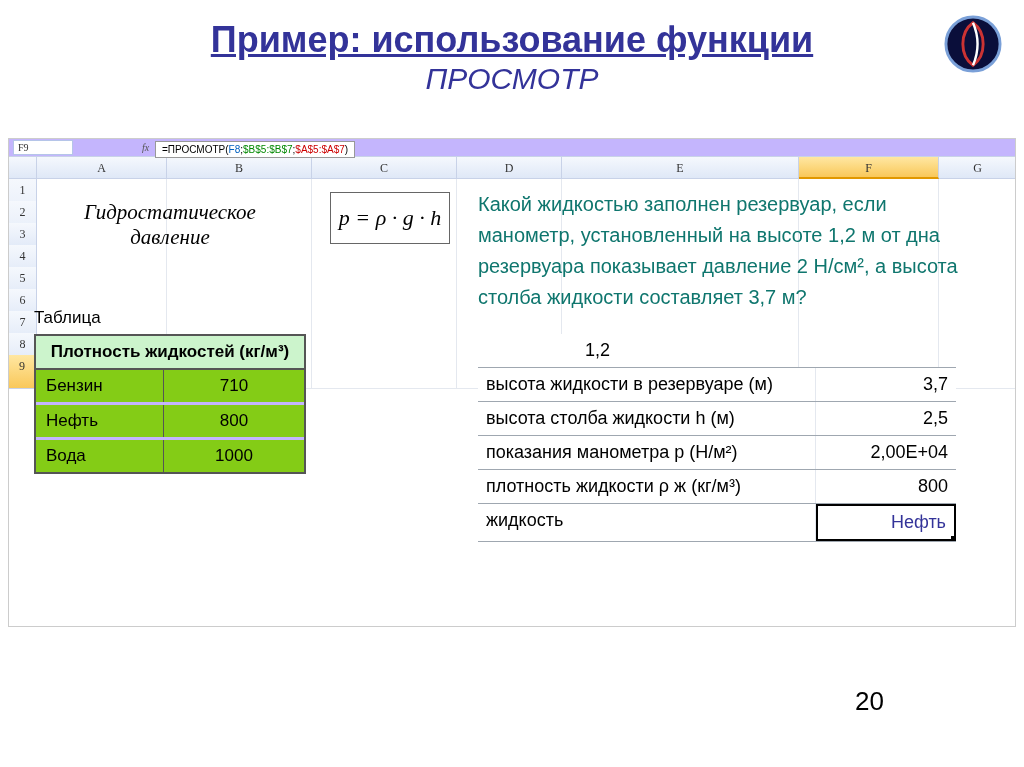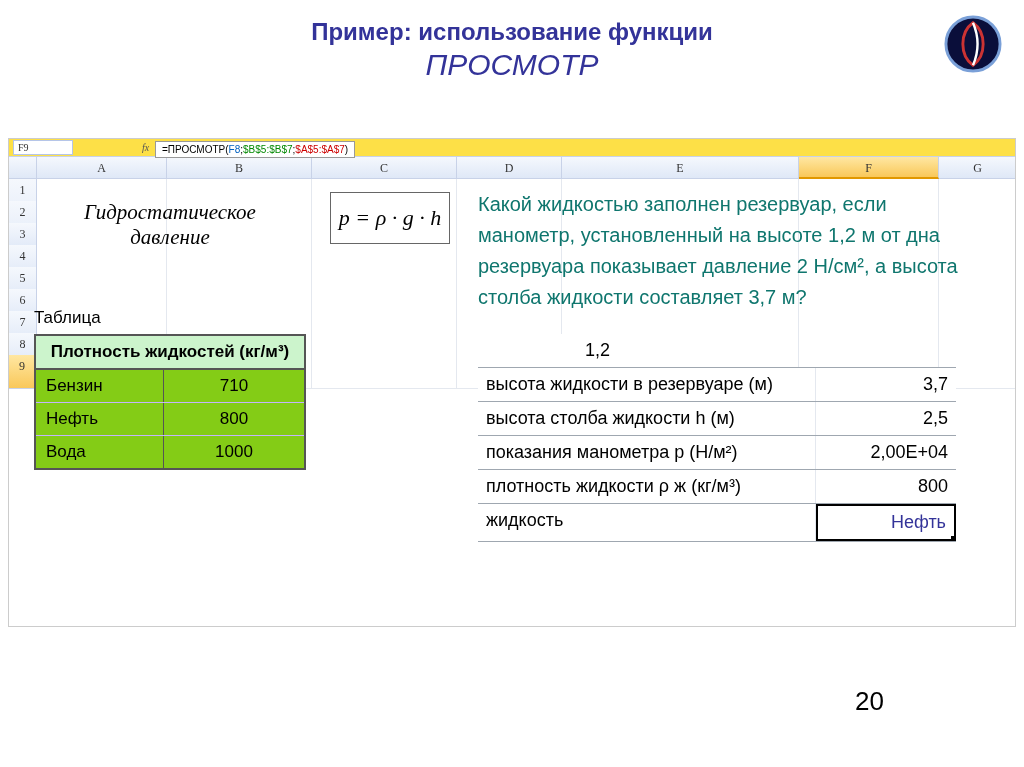--- a/index.html
+++ b/index.html
@@ -11,23 +11,24 @@
     height: 767px;
     position: relative;
     overflow: hidden;
   }
   .slide-title {
     text-align: center;
     color: #333399;
     margin: 18px 0 8px 0;
   }
   .slide-title .t1 {
-    font-size: 24px;
+    font-size: 36px;
     font-weight: bold;
     line-height: 1.2;
+    text-decoration: underline;
   }
   .slide-title .t2 {
     font-size: 30px;
     font-style: italic;
     line-height: 1.2;
   }
   .logo {
     position: absolute;
     top: 15px;
     right: 22px;
@@ -40,21 +41,21 @@
     right: 8px;
     top: 138px;
     bottom: 140px;
     border: 1px solid #ccc;
     background: #fff;
     overflow: hidden;
   }
   .formula-bar {
     position: absolute;
     left:0; right:0; top:0; height:18px;
-    background: #fde047;
+    background: #c4b5fd;
     border-bottom:1px solid #c8d2e8;
   }
   .name-box {
     position:absolute; left:4px; top:1px; width:60px; height:15px;
     background:#fff; border:1px solid #b5c5e8;
     font:10px/13px Verdana; padding:0 4px; color:#333;
   }
   .fx {
     position:absolute; left:133px; top:2px; font:italic 10px/14px "Times New Roman"; color:#555;
   }
@@ -150,21 +151,21 @@
     background:#ccf4cc;
     font-weight:bold;
     text-align:center;
     padding:6px 10px;
     border-bottom:2px solid #555;
     width:268px;
     font:700 17px Arial;
   }
   .dens-table .row {
     display:flex;
-    border-bottom:1px solid #c4b5fd;
+    border-bottom:3px solid #c4b5fd;
   }
   .dens-table .row:last-child { border-bottom:none; }
   .dens-table .c1 {
     width:128px; padding:6px 10px;
     border-right:1px solid #555;
     font:17px Arial;
   }
   .dens-table .c2 {
     width:140px; padding:6px 10px;
     text-align:center;

